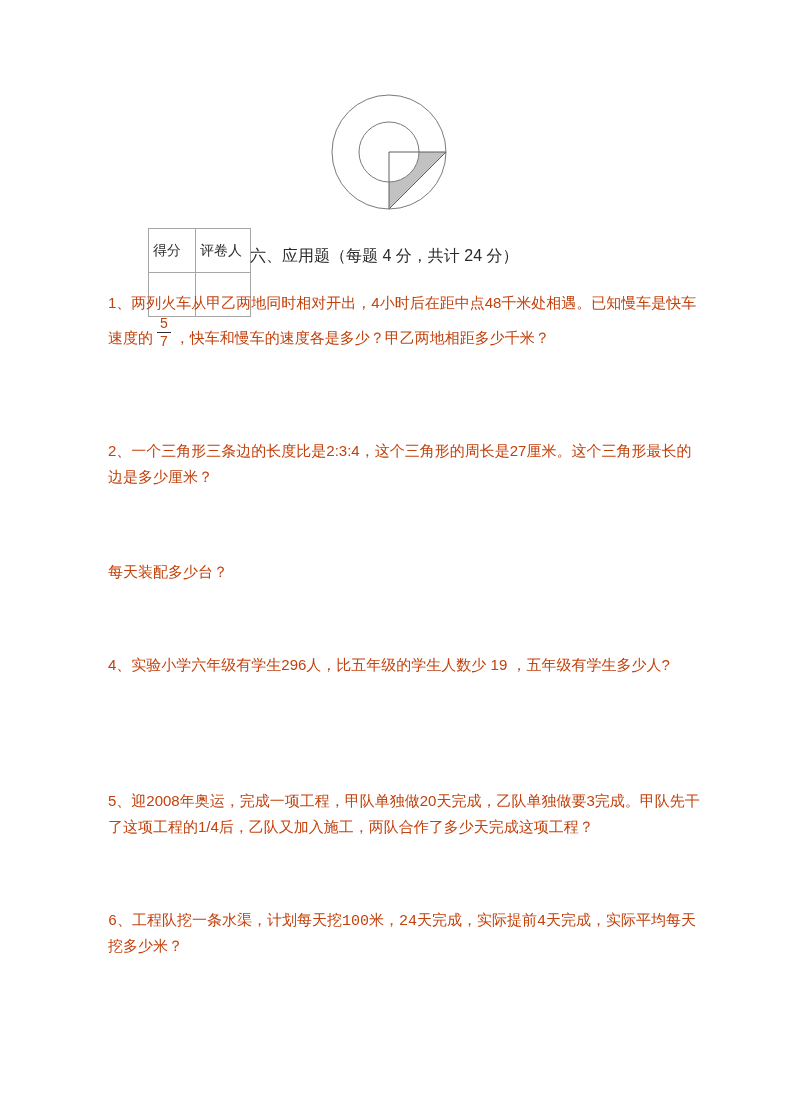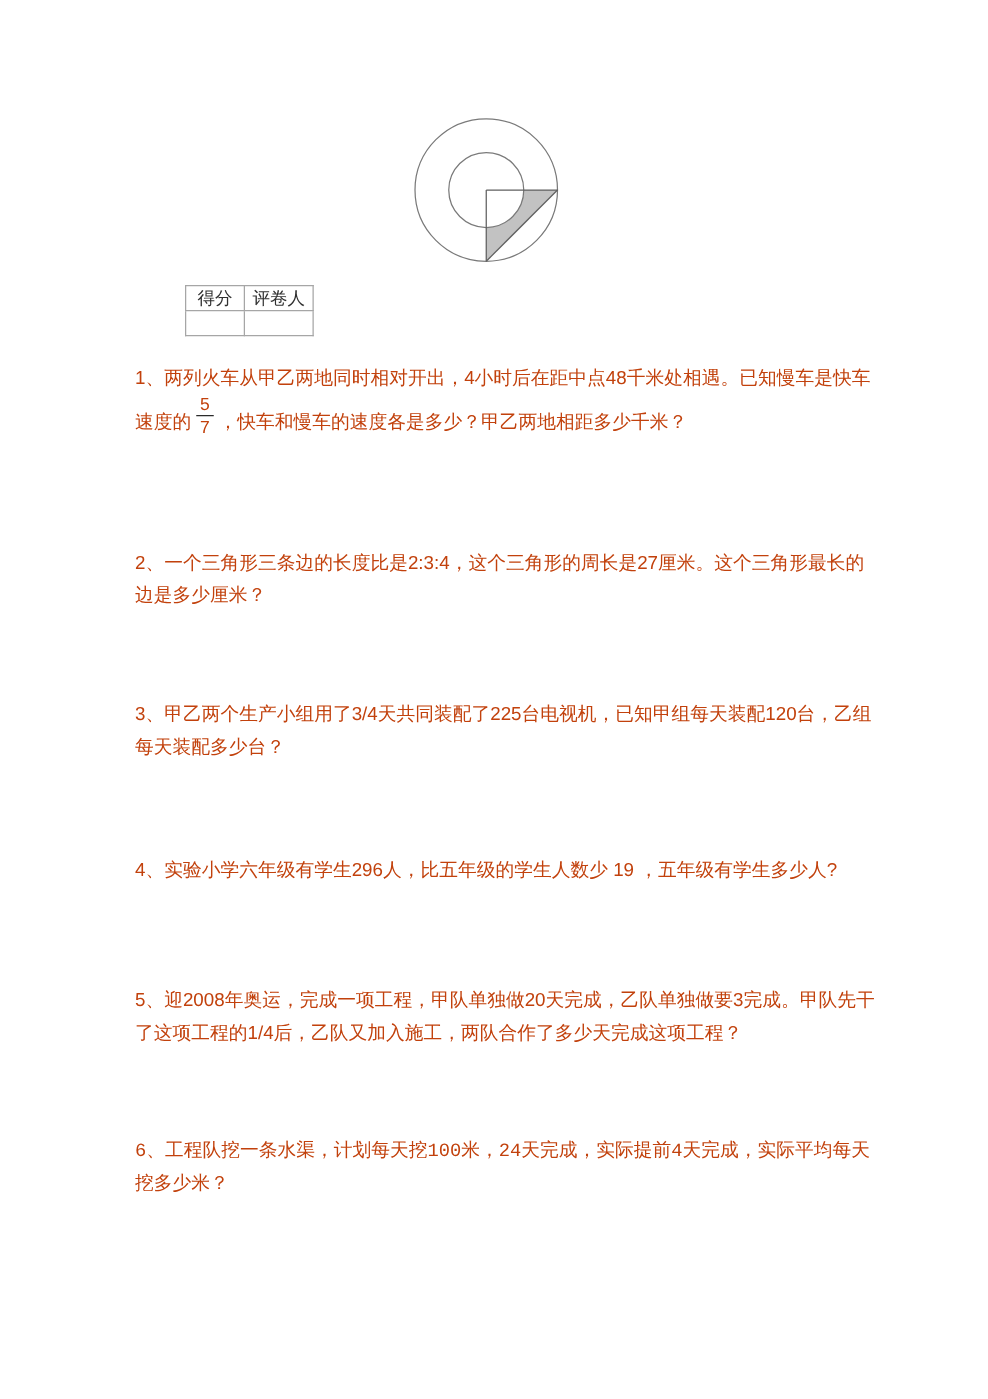--- a/index.html
+++ b/index.html
@@ -17,24 +17,24 @@
   .figure-svg { position: absolute; left: 327px; top: 90px; }
 
   
   .score-table {
     position: absolute; left: 148px; top: 228px;
     border-collapse: collapse;
     font-size: 14px; color: #303030;
   }
   .score-table td {
     border: 1px solid #a6a6a6;
-    padding: 0 4px;
+    padding: 12px 4px;
     height: 19px;
     min-width: 38px;
-    text-align: center;
+    text-align: left;
     vertical-align: middle;
     white-space: nowrap;
   }
   .score-table td.c2 { min-width: 46px; }
 
   
   .section-heading {
     position: absolute; left: 250px; top: 245px;
     font-size: 16px; line-height: 22px;
     white-space: nowrap; color: #2b2b2b;
@@ -75,44 +75,44 @@
       <td>得分</td>
       <td class="c2">评卷人</td>
     </tr>
     <tr>
       <td></td>
       <td class="c2"></td>
     </tr>
   </tbody>
     </table>
 
+  <div class="section-heading">六、应用题（每题 4 分，共计 24 分）</div>
 
   <div class="problem" style="top:290px;">
     <div class="pline">1、两列火车从甲乙两地同时相对开出，4小时后在距中点48千米处相遇。已知慢车是快车</div>
     <div class="p1-line2">
       <span>速度的</span>
       <span class="fraction">
         <span class="num">5</span>
         <span class="den">7</span>
       </span>
       <span>，快车和慢车的速度各是多少？甲乙两地相距多少千米？</span>
     </div>
   </div>
 
   <div class="problem" style="top:438px;">
     <div class="pline">2、一个三角形三条边的长度比是2:3:4，这个三角形的周长是27厘米。这个三角形最长的</div>
     <div class="pline">边是多少厘米？</div>
   </div>
 
   <div class="problem" style="top:559px;">
-    <div class="pline">3、甲乙两个生产小组用了3/4天共同装配了225台电视机，已知甲组每天装配120台，乙组</div>
     <div class="pline">每天装配多少台？</div>
   </div>
 
-  <div class="problem" style="top:684px;">
+  <div class="problem" style="top:652px;">
     <div class="pline">4、实验小学六年级有学生296人，比五年级的学生人数少 19 ，五年级有学生多少人?</div>
   </div>
 
   <div class="problem" style="top:788px;">
     <div class="pline">5、迎2008年奥运，完成一项工程，甲队单独做20天完成，乙队单独做要3完成。甲队先干</div>
     <div class="pline">了这项工程的1/4后，乙队又加入施工，两队合作了多少天完成这项工程？</div>
   </div>
 
   <div class="problem" style="top:909px;font-family:Liberation Mono, monospace;">
     <div class="pline">6、工程队挖一条水渠，计划每天挖100米，24天完成，实际提前4天完成，实际平均每天</div>

